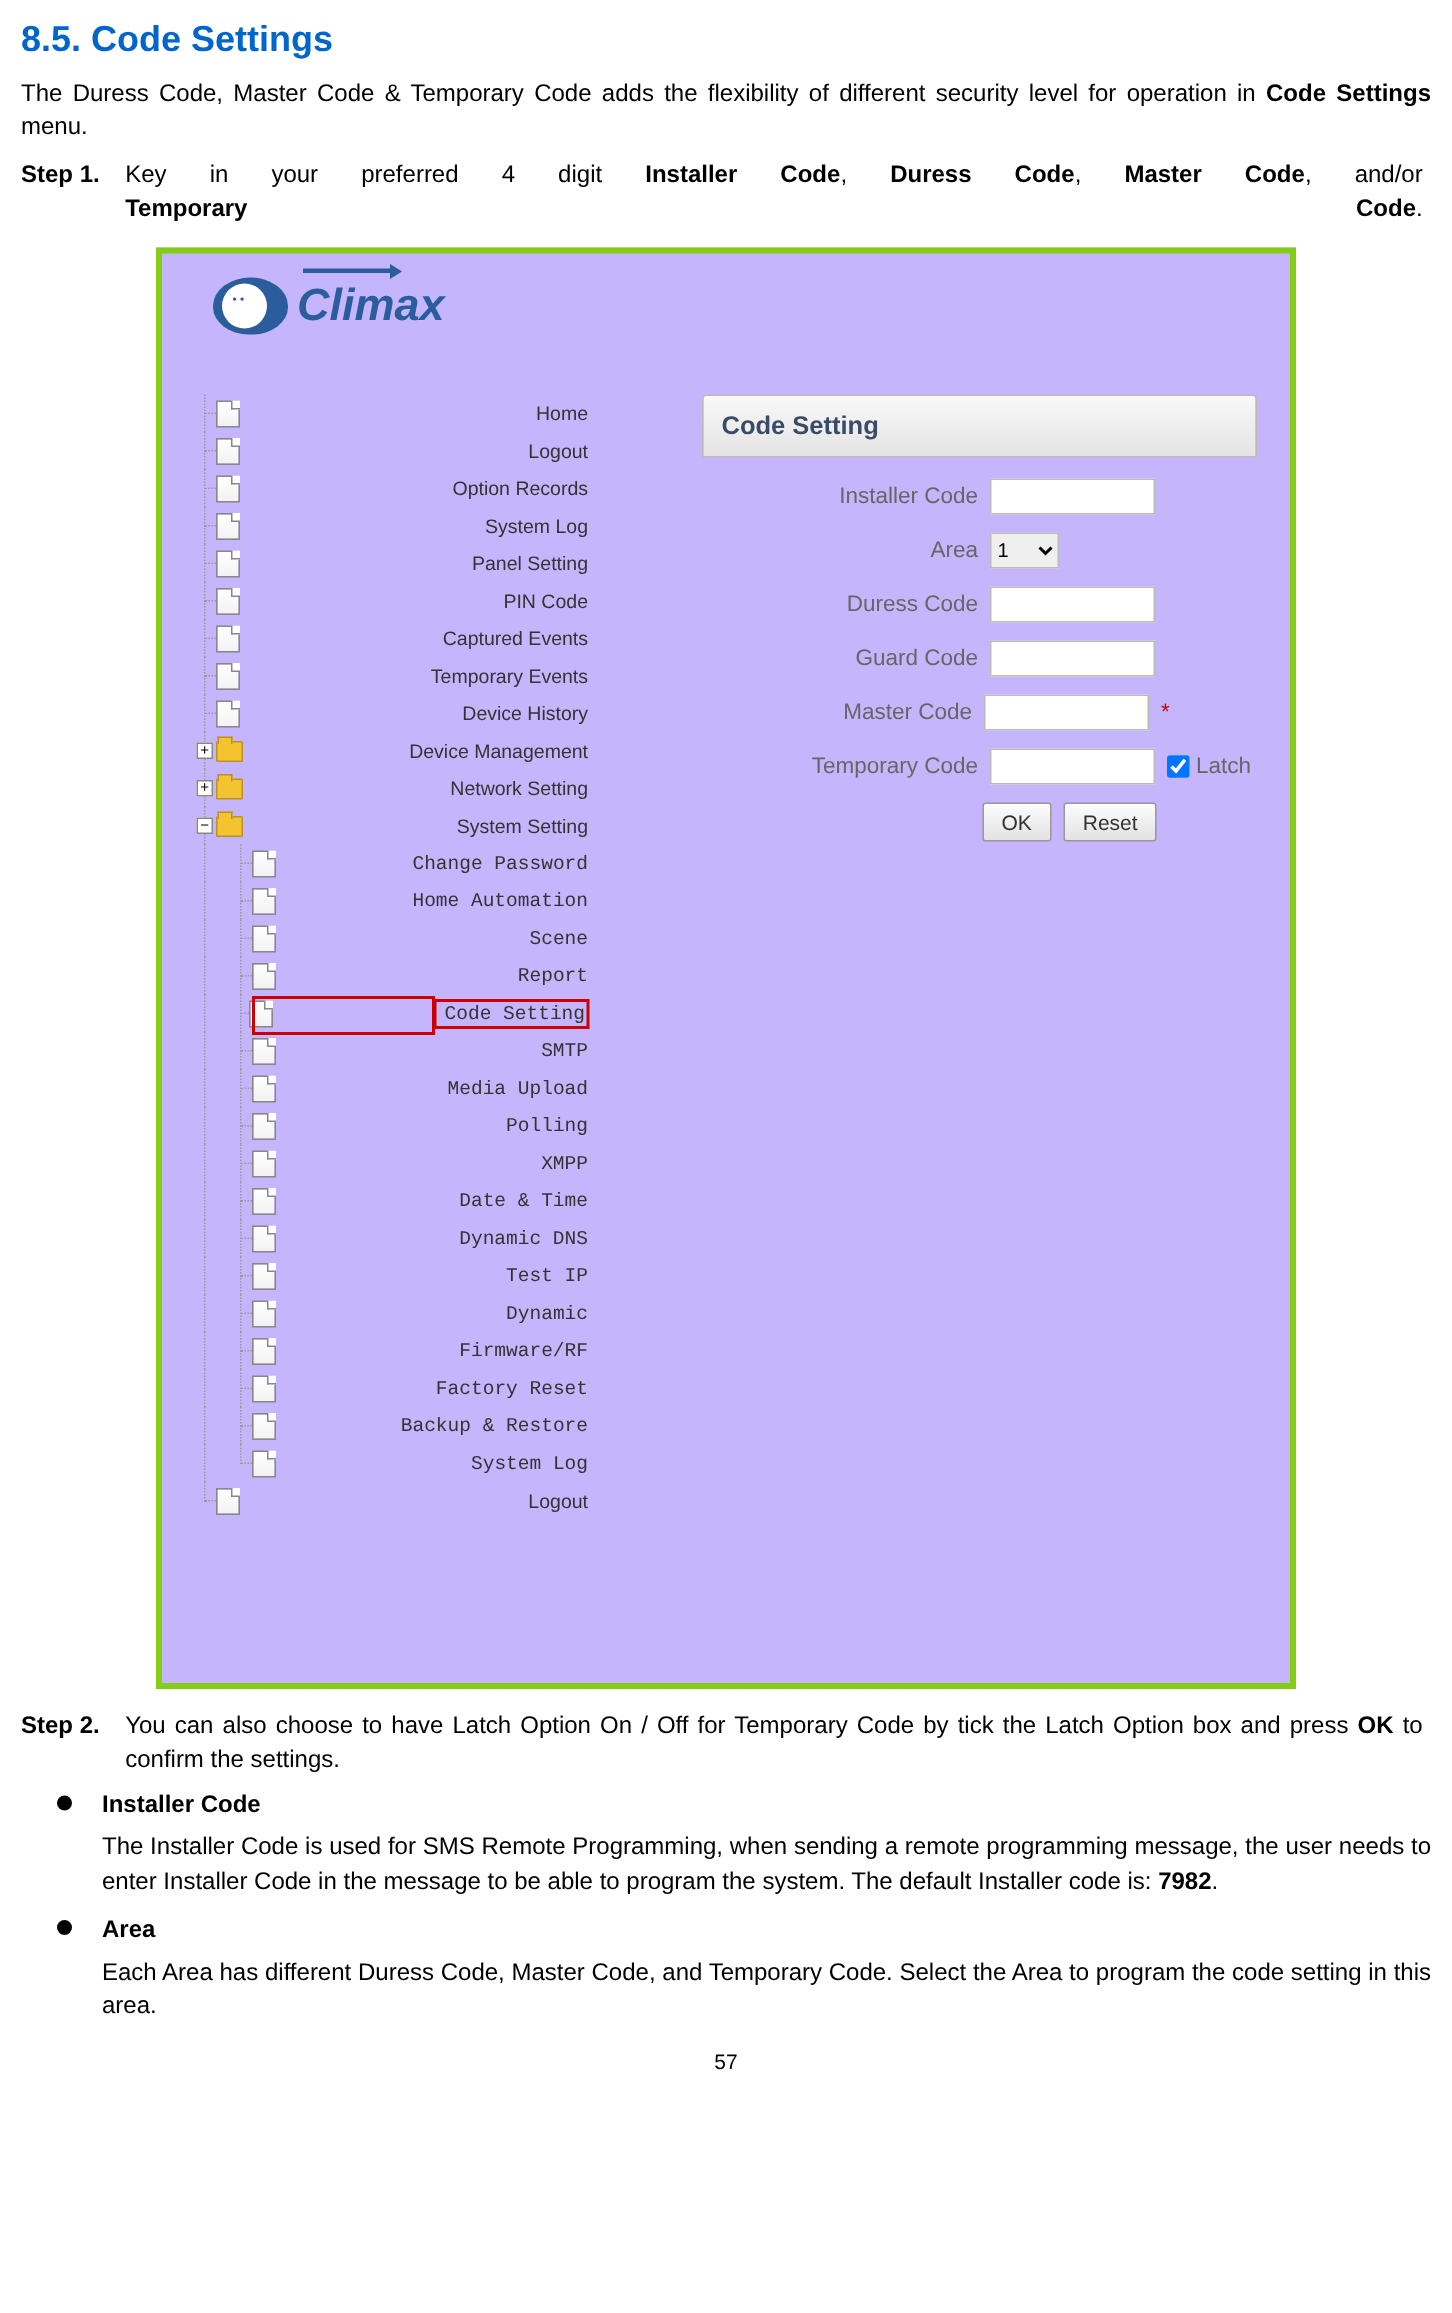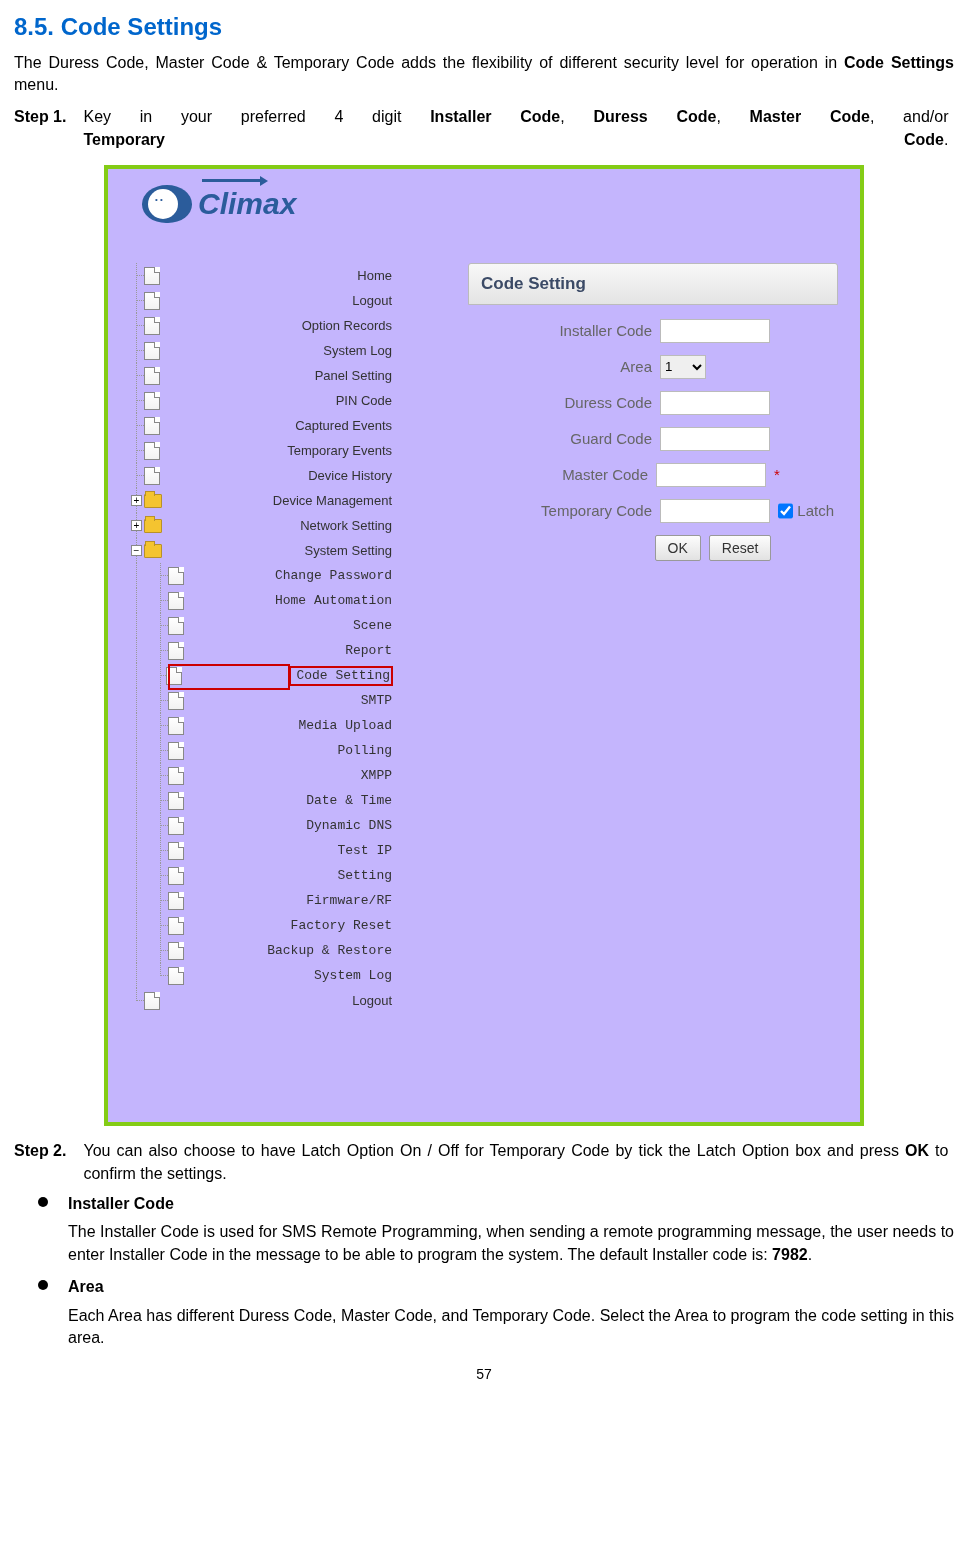--- a/index.html
+++ b/index.html
@@ -529,21 +529,21 @@
         <span class="tree-line-v2"></span>
         <span class="tree-line-h2"></span>
         <span class="page-icon" data-name="page-icon"></span>
         <span class="tree-label">Test IP</span>
       </div>
     <div class="tree-item nested" data-name="tree-item-firmware">
         <span class="tree-line-v"></span>
         <span class="tree-line-v2"></span>
         <span class="tree-line-h2"></span>
         <span class="page-icon" data-name="page-icon"></span>
-        <span class="tree-label">Setting</span>
+        <span class="tree-label">Dynamic</span>
       </div>
     <div class="tree-item nested" data-name="tree-item-firmware-rf">
         <span class="tree-line-v"></span>
         <span class="tree-line-v2"></span>
         <span class="tree-line-h2"></span>
         <span class="page-icon" data-name="page-icon"></span>
         <span class="tree-label">Firmware/RF</span>
       </div>
     <div class="tree-item nested" data-name="tree-item-factory-reset">
         <span class="tree-line-v"></span>

